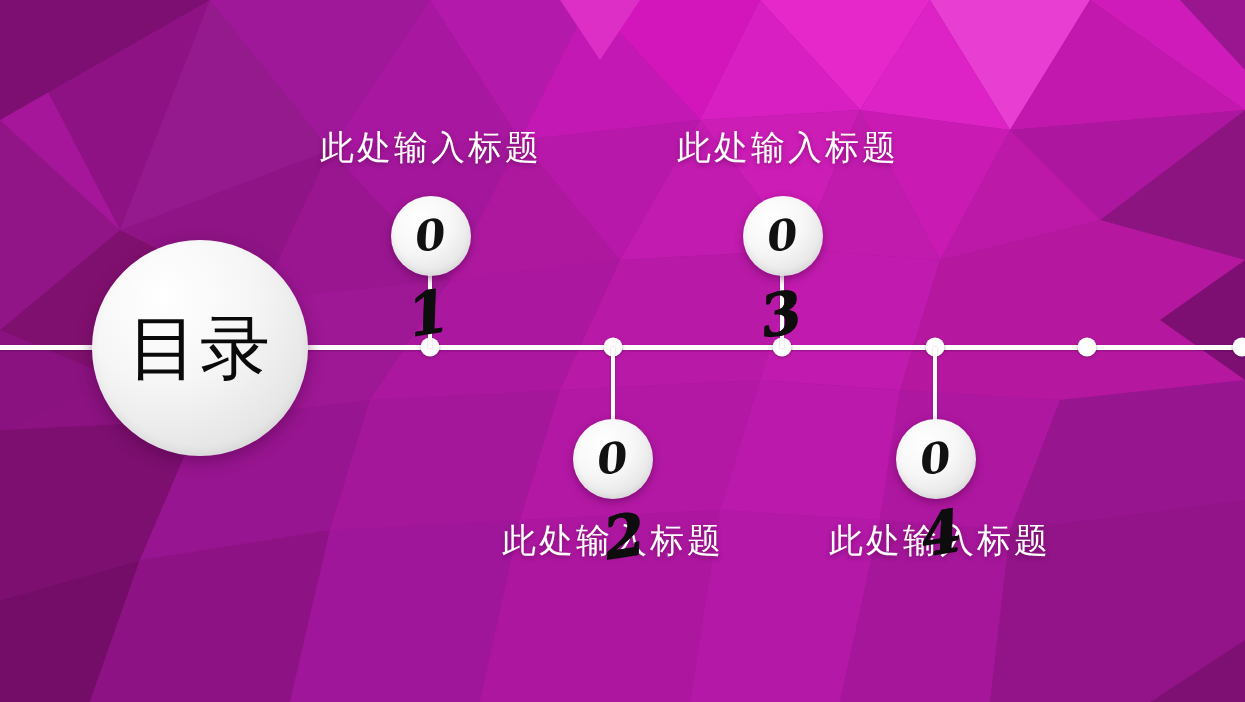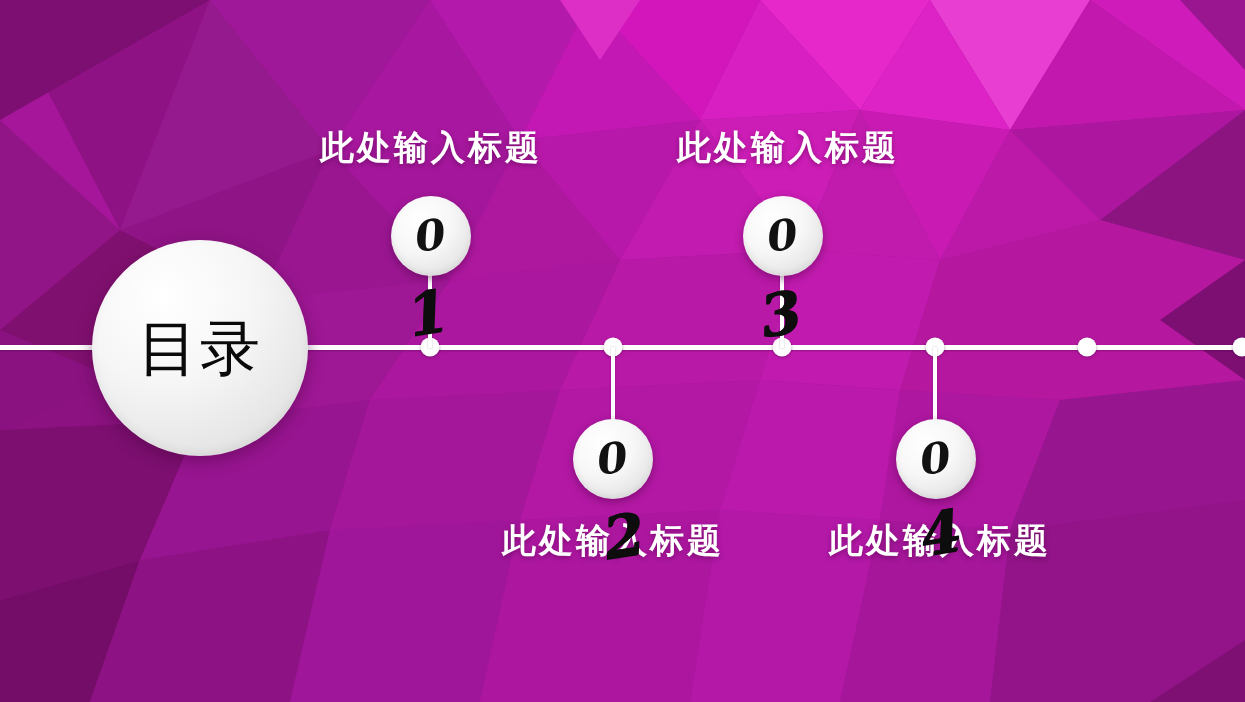--- a/index.html
+++ b/index.html
@@ -84,21 +84,21 @@
     line-height: 1;
     transform: translate(-50%, -50%) rotate(-9deg);
     text-shadow: 1px 0 0 #0d0d0d, 0 1px 0 #0d0d0d;
     pointer-events: none;
   }
   
   .node-title {
     position: absolute;
     color: #ffffff;
     font-size: 34px;
-    font-weight: 700;
+    font-weight: 400;
     letter-spacing: 3px;
     white-space: nowrap;
     transform: translate(-50%, -50%);
     text-shadow: 0 2px 5px rgba(70,0,60,0.45);
     font-family: "DejaVu Sans", "Liberation Sans", sans-serif;
   }
   
   .hub {
     position: absolute;
     left: 200px;
@@ -107,21 +107,21 @@
     height: 216px;
     border-radius: 50%;
     transform: translate(-50%, -50%);
     background: radial-gradient(circle at 34% 26%, #ffffff 0%, #f6f6f6 40%, #e6e6e6 74%, #d4d4d4 100%);
     box-shadow: 0 5px 16px rgba(70,0,60,0.45), inset 0 -4px 10px rgba(0,0,0,0.05);
     display: flex;
     align-items: center;
     justify-content: center;
   }
   .hub-label {
-    font-size: 60px;
+    font-size: 70px;
     font-weight: 400;
     color: #0a0a0a;
     letter-spacing: 2px;
     line-height: 1;
     font-family: "DejaVu Sans", "Liberation Sans", sans-serif;
   }
 </style>
 </head>
 <body>
 

